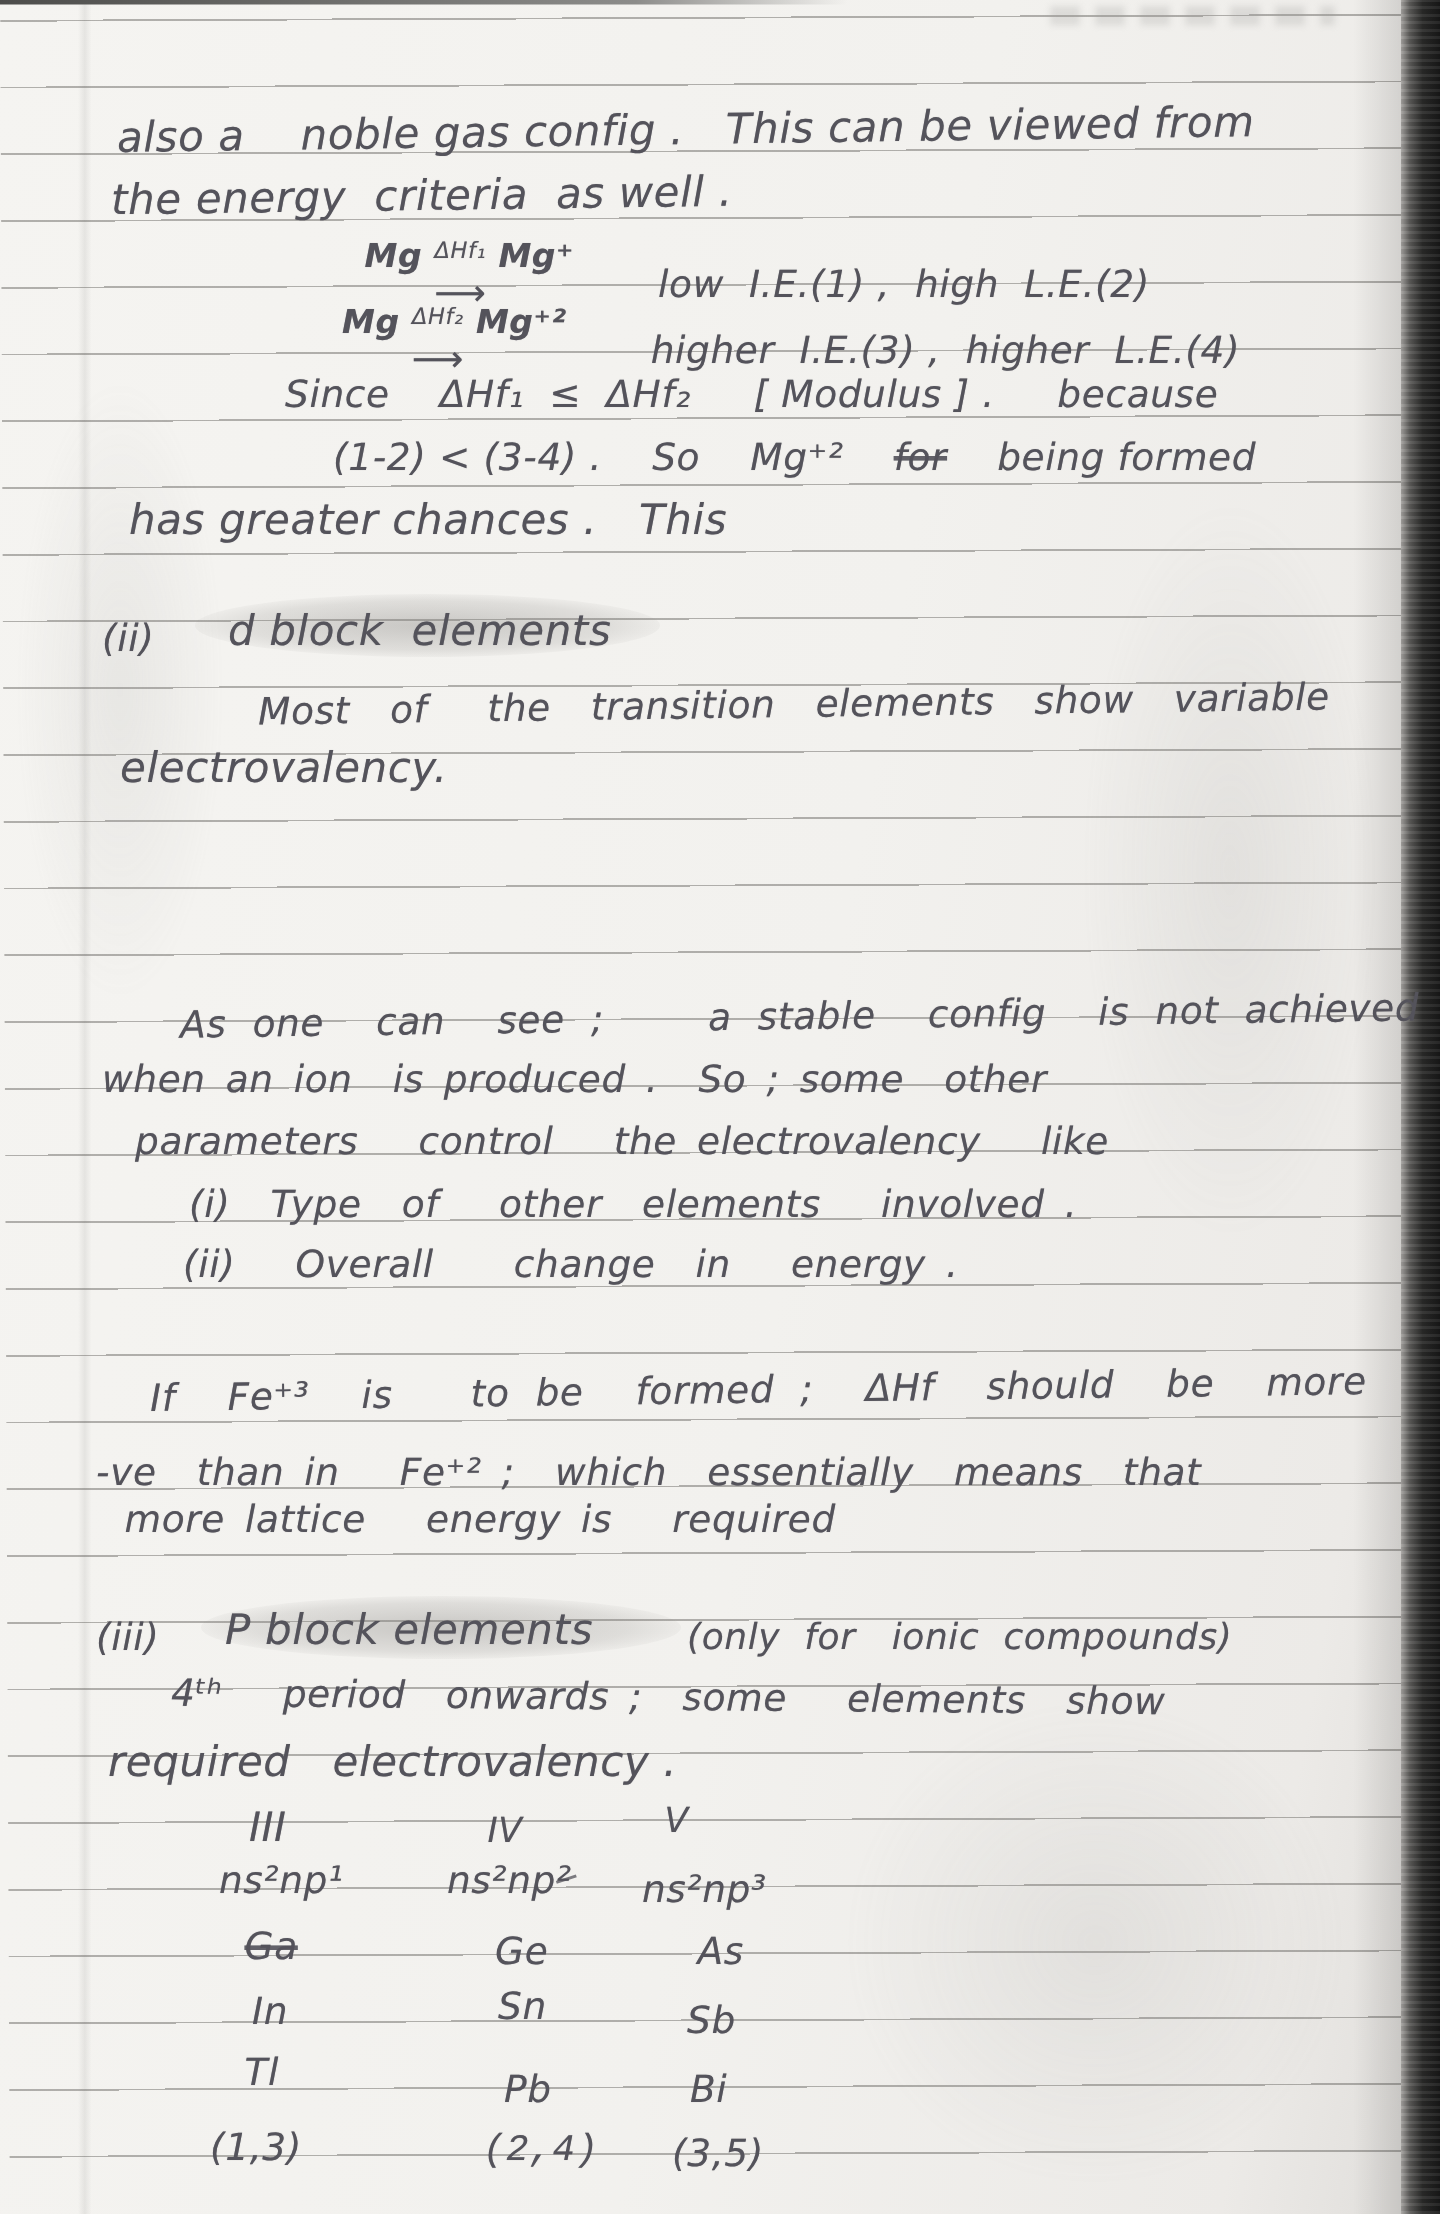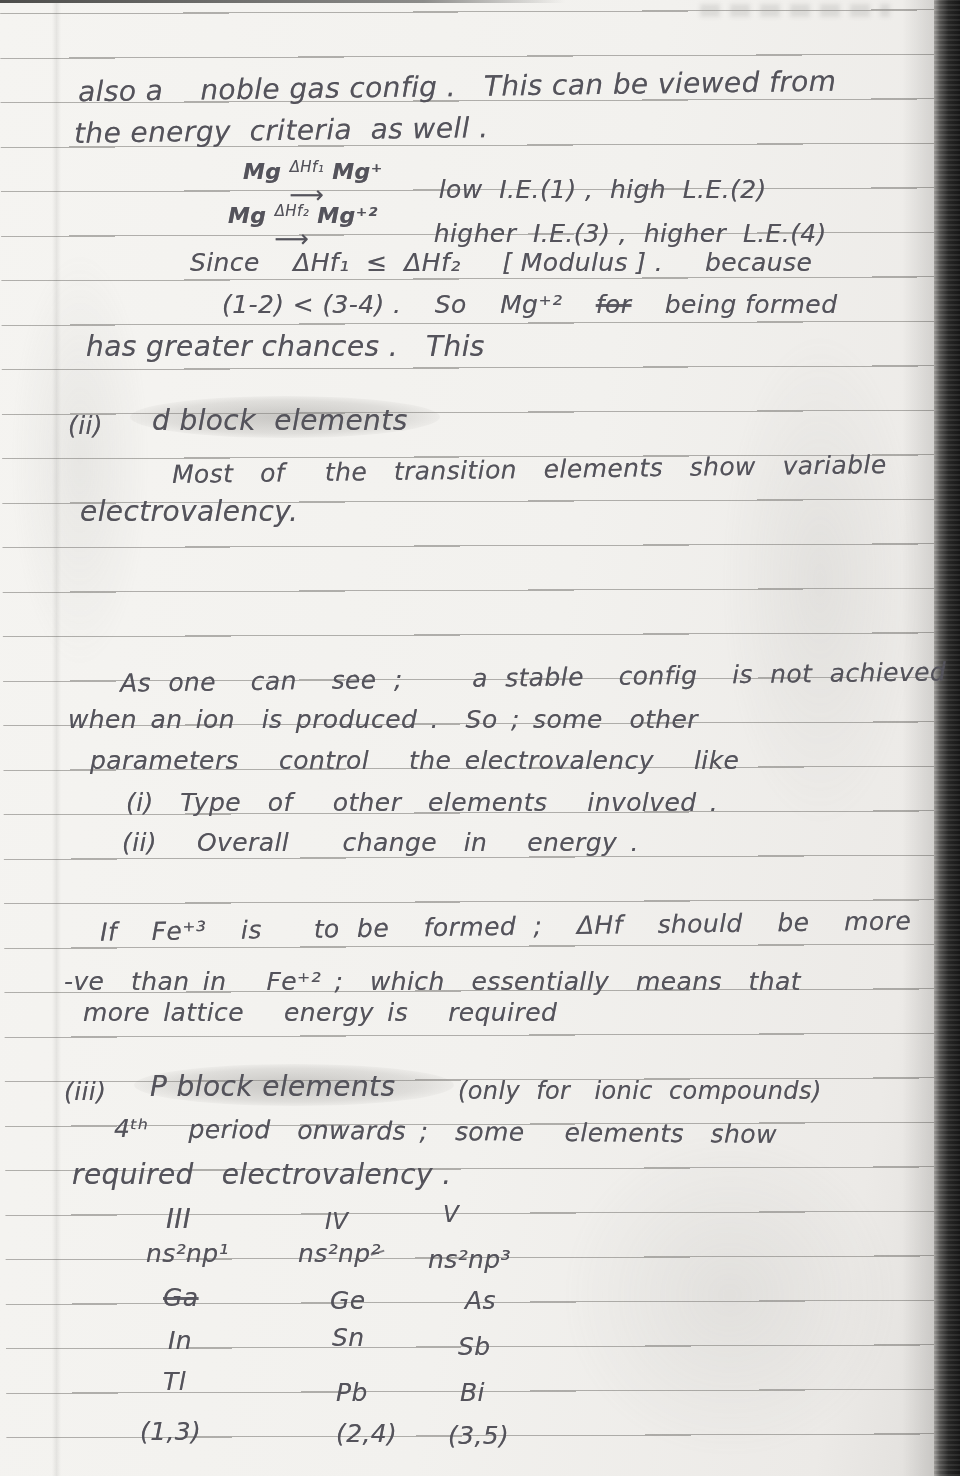--- a/index.html
+++ b/index.html
@@ -154,16 +154,16 @@
 
   <div class="hw" style="left:168px;top:1327px;">In</div>
   <div class="hw" style="left:332px;top:1324px;">Sn</div>
   <div class="hw" style="left:458px;top:1333px;">Sb</div>
 
   <div class="hw" style="left:163px;top:1368px;">Tl</div>
   <div class="hw" style="left:336px;top:1379px;">Pb</div>
   <div class="hw" style="left:460px;top:1379px;">Bi</div>
 
   <div class="hw" style="left:140px;top:1418px;">(1,3)</div>
-  <div class="hw" style="left:336px;top:1420px;">(2,4)</div>
+  <div class="hw" style="left:322px;top:1420px;font-family:Liberation Mono, monospace;">(2,4)</div>
   <div class="hw" style="left:448px;top:1422px;">(3,5)</div>
 
 </div>
 
 </body></html>

